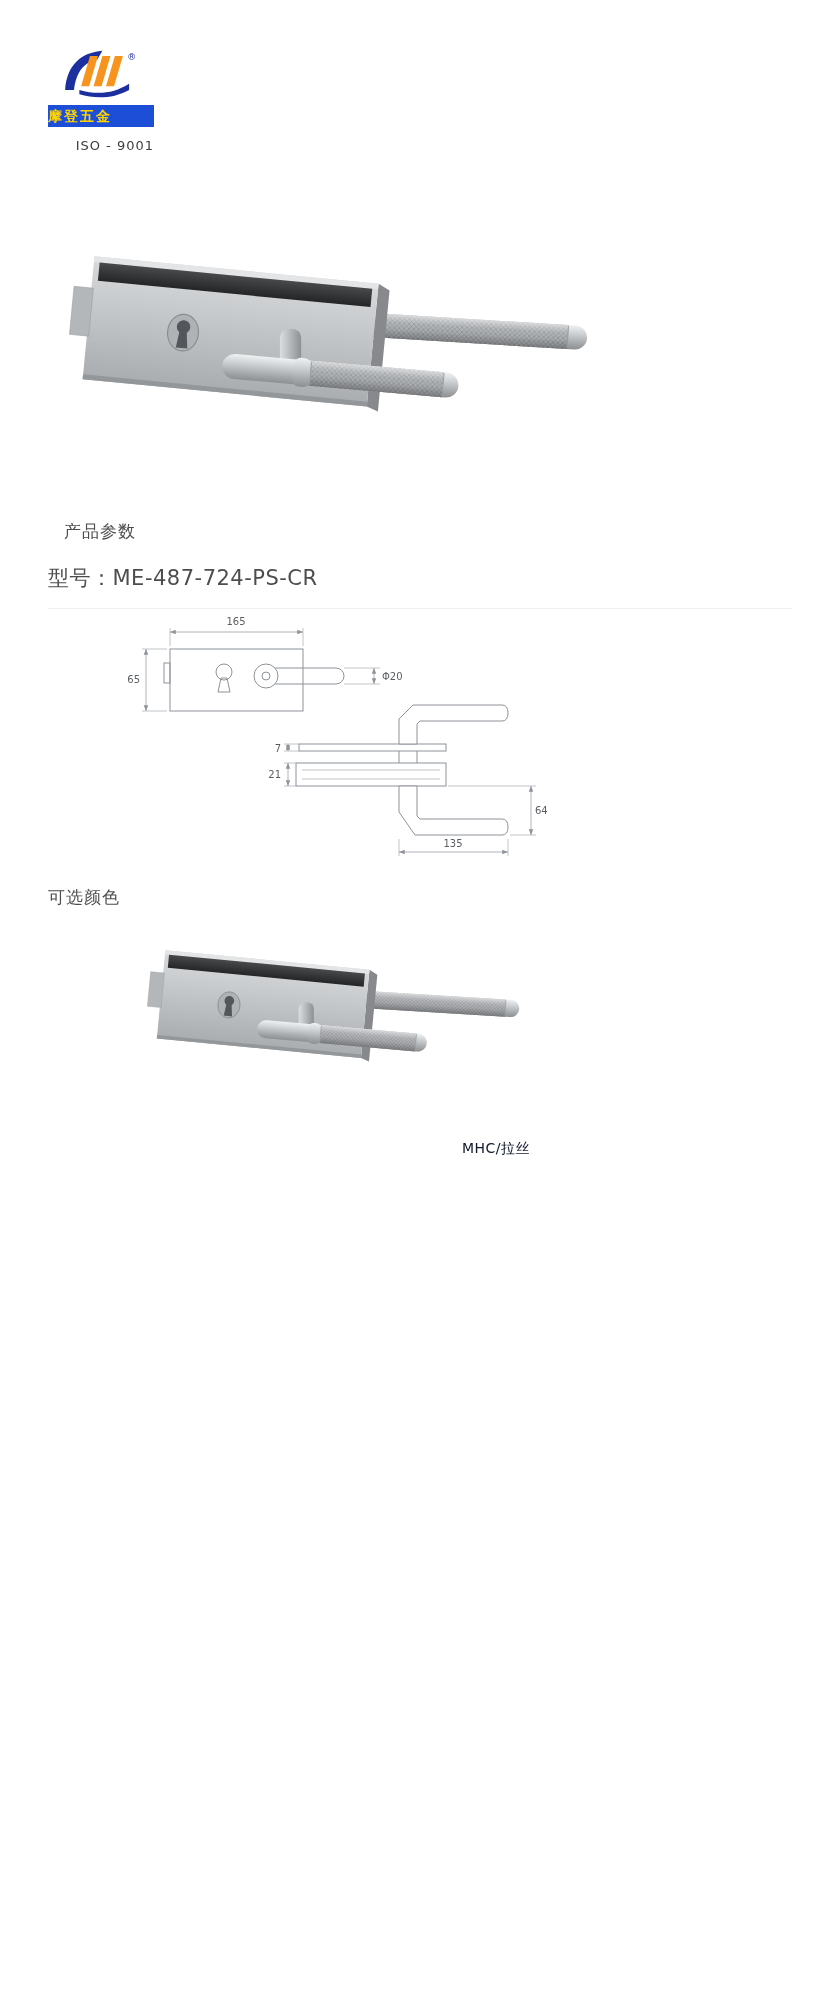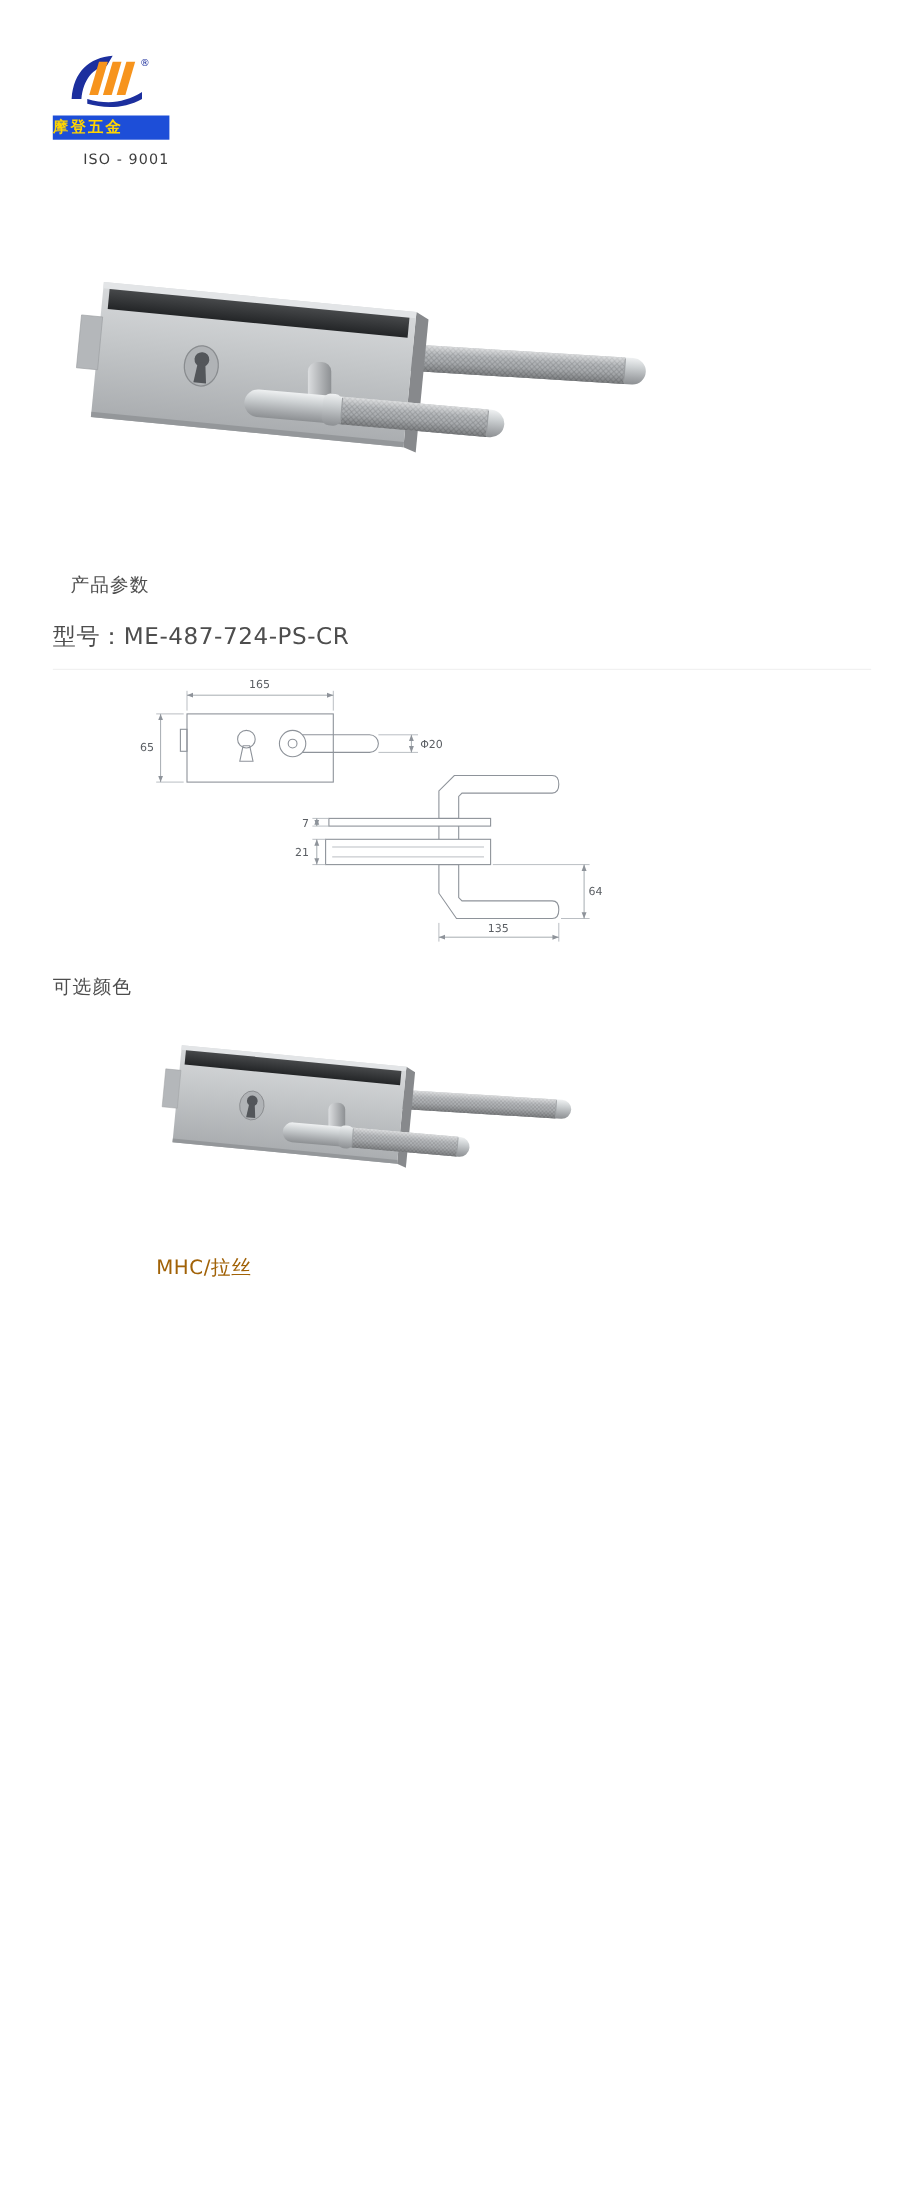--- a/index.html
+++ b/index.html
@@ -25,21 +25,21 @@
   .iso-text {
     margin-top:11px; width:106px; text-align:right;
     font-size:13px; letter-spacing:1px; color:#3d3d3d;
   }
 
   .section-title { font-size:17px; color:#4d4d4d; letter-spacing:1px; }
   .model-row {
     font-size:21px; color:#4d4d4d; width:744px; padding-bottom:16px;
     border-bottom:1px solid #f0f0f0; letter-spacing:0.5px;
   }
-  .caption { font-size:18px; color:#a16207; text-align:left; letter-spacing:0.5px; }
+  .caption { font-size:14px; color:#0f172a; text-align:right; letter-spacing:0.5px; }
 
   
   .drawing text { font-size:10px; fill:#5a5e63; }
   .drawing .ln  { stroke:#8e939a; stroke-width:1; fill:none; }
   .drawing .lev { stroke:#8e939a; stroke-width:1; fill:#ffffff; }
   .drawing .dim { stroke:#9aa0a6; stroke-width:0.8; fill:none; }
   .drawing .ext { stroke:#b0b5bb; stroke-width:0.8; fill:none; }
 </style>
 </head>
 <body>

